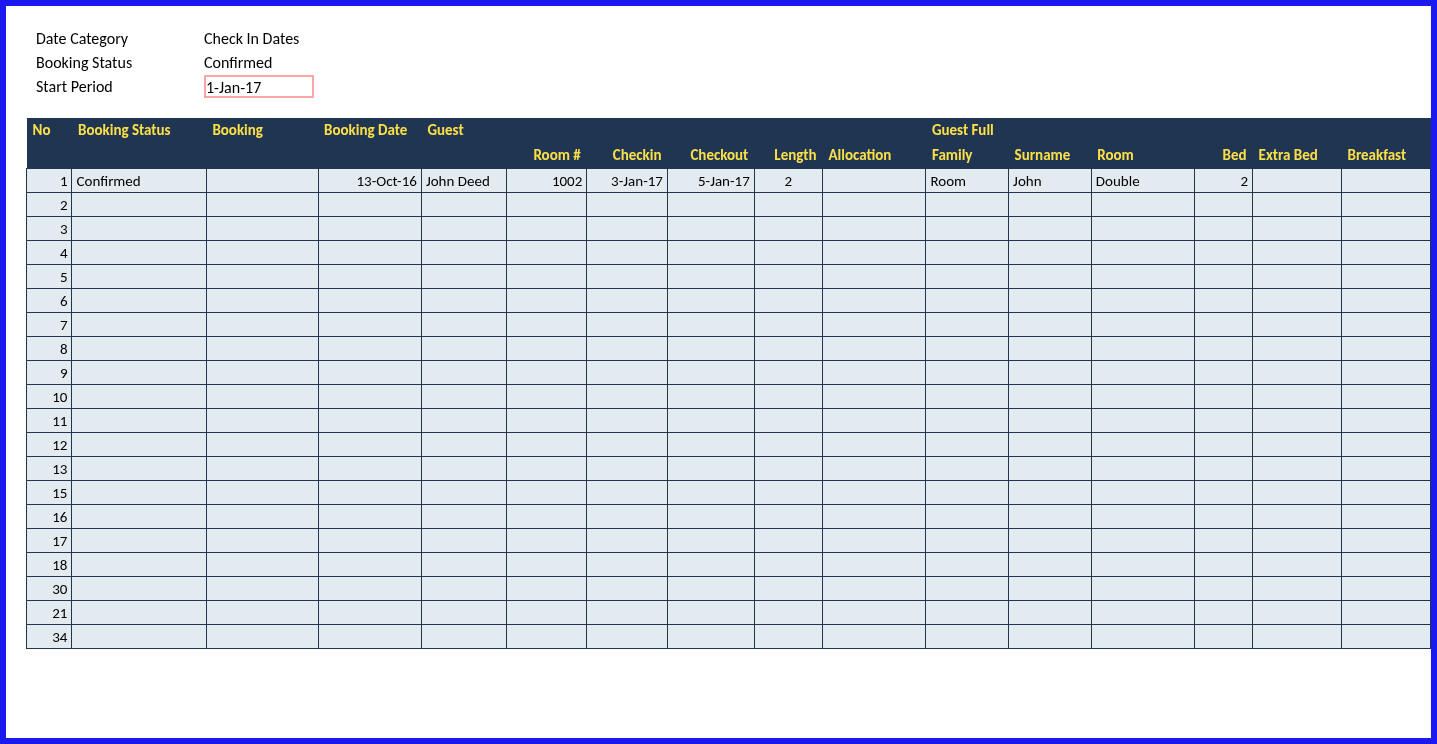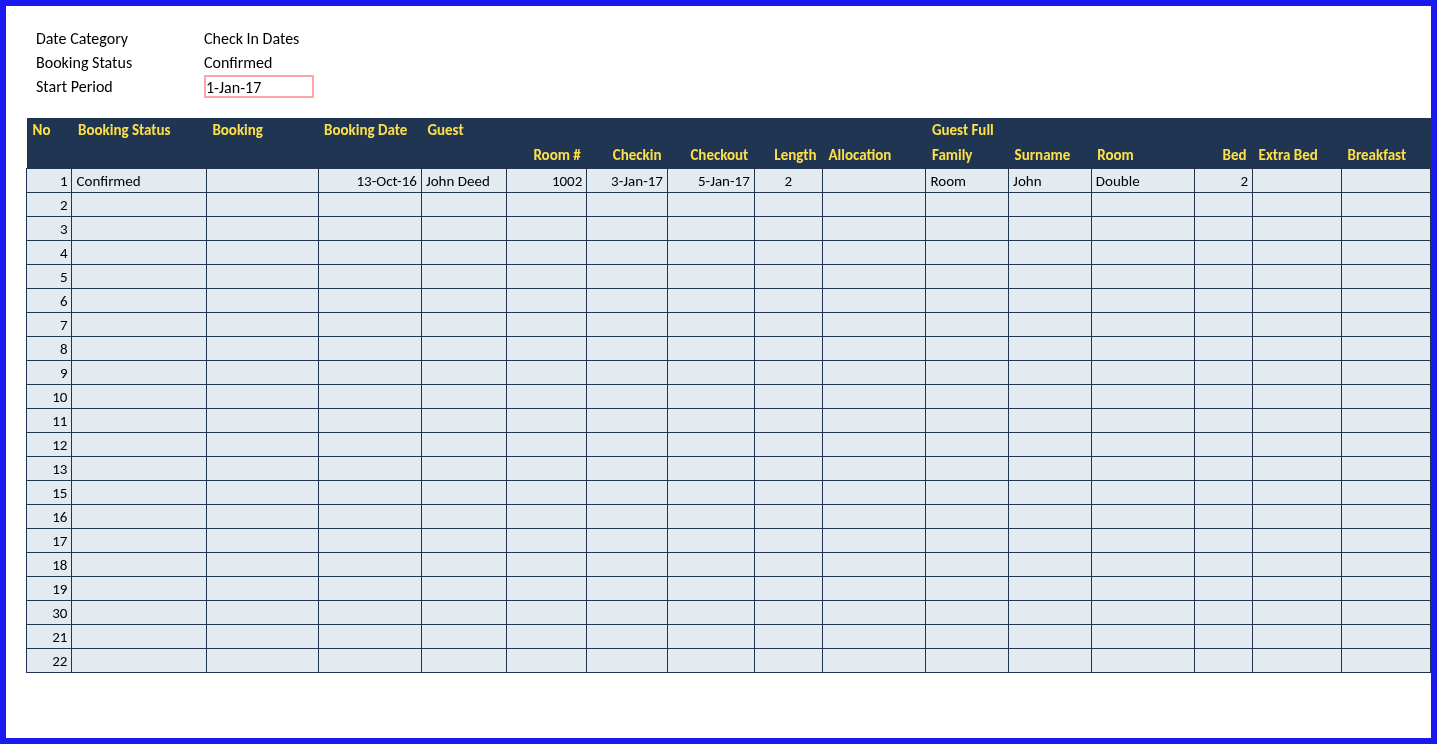--- a/index.html
+++ b/index.html
@@ -476,38 +476,20 @@
             <td class="center"></td>
             <td></td>
             <td></td>
             <td></td>
             <td></td>
             <td class="right"></td>
             <td></td>
             <td></td>
           </tr>
           <tr>
-            <td class="no">19</td>
-            <td></td>
-            <td></td>
-            <td class="right"></td>
-            <td></td>
-            <td class="right"></td>
-            <td class="right"></td>
-            <td class="right"></td>
-            <td class="center"></td>
-            <td></td>
-            <td></td>
-            <td></td>
-            <td></td>
-            <td class="right"></td>
-            <td></td>
-            <td></td>
-          </tr>
-          <tr>
             <td class="no">30</td>
             <td></td>
             <td></td>
             <td class="right"></td>
             <td></td>
             <td class="right"></td>
             <td class="right"></td>
             <td class="right"></td>
             <td class="center"></td>
             <td></td>
@@ -530,21 +512,21 @@
             <td class="center"></td>
             <td></td>
             <td></td>
             <td></td>
             <td></td>
             <td class="right"></td>
             <td></td>
             <td></td>
           </tr>
           <tr>
-            <td class="no">22</td>
+            <td class="no">34</td>
             <td></td>
             <td></td>
             <td class="right"></td>
             <td></td>
             <td class="right"></td>
             <td class="right"></td>
             <td class="right"></td>
             <td class="center"></td>
             <td></td>
             <td></td>

